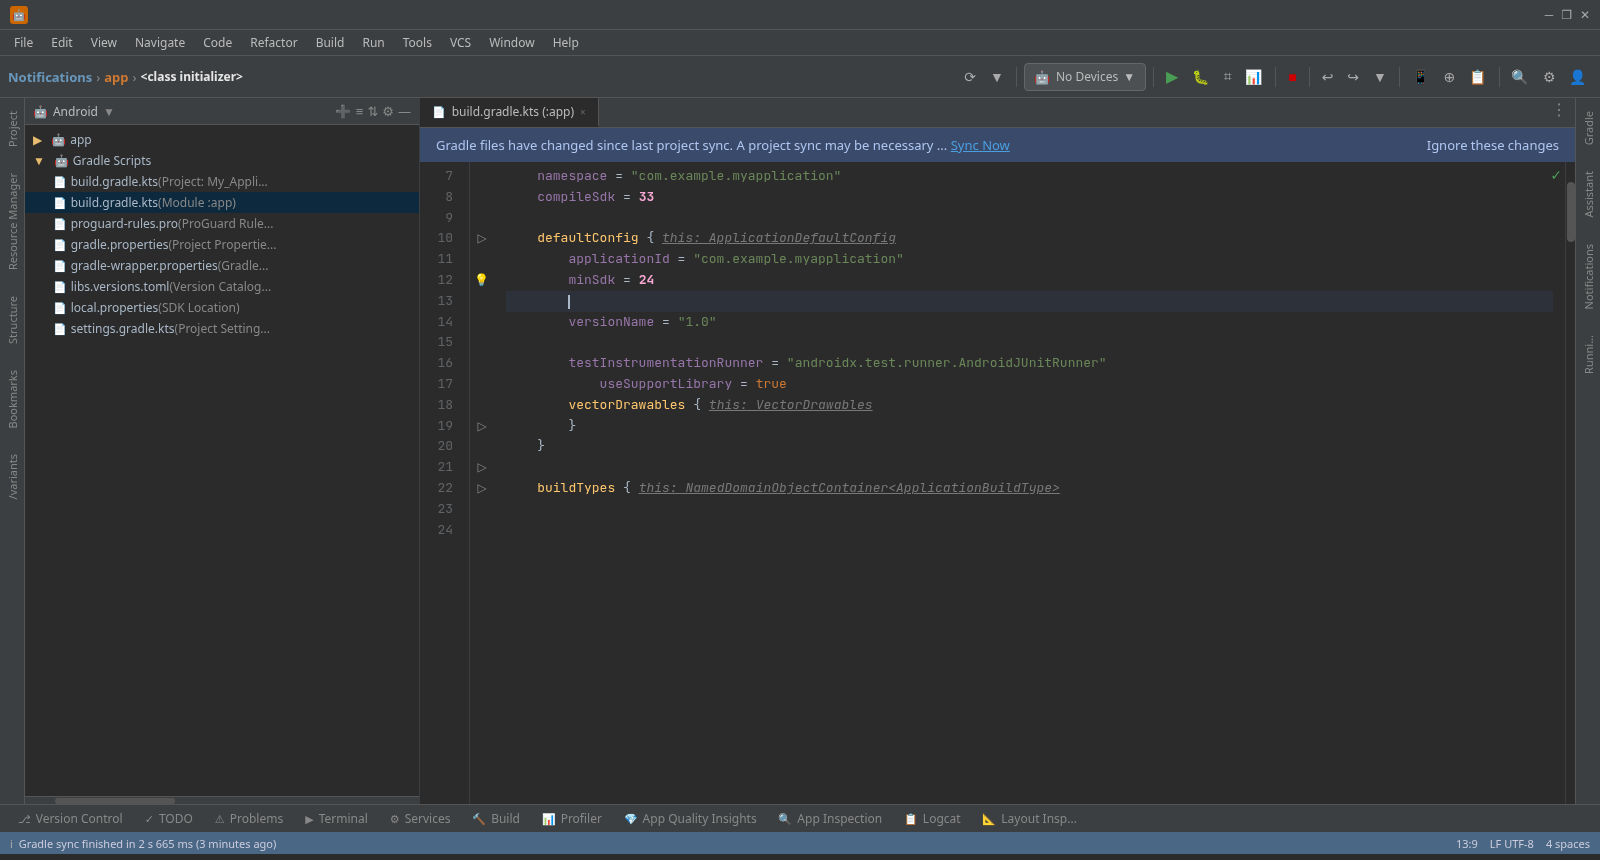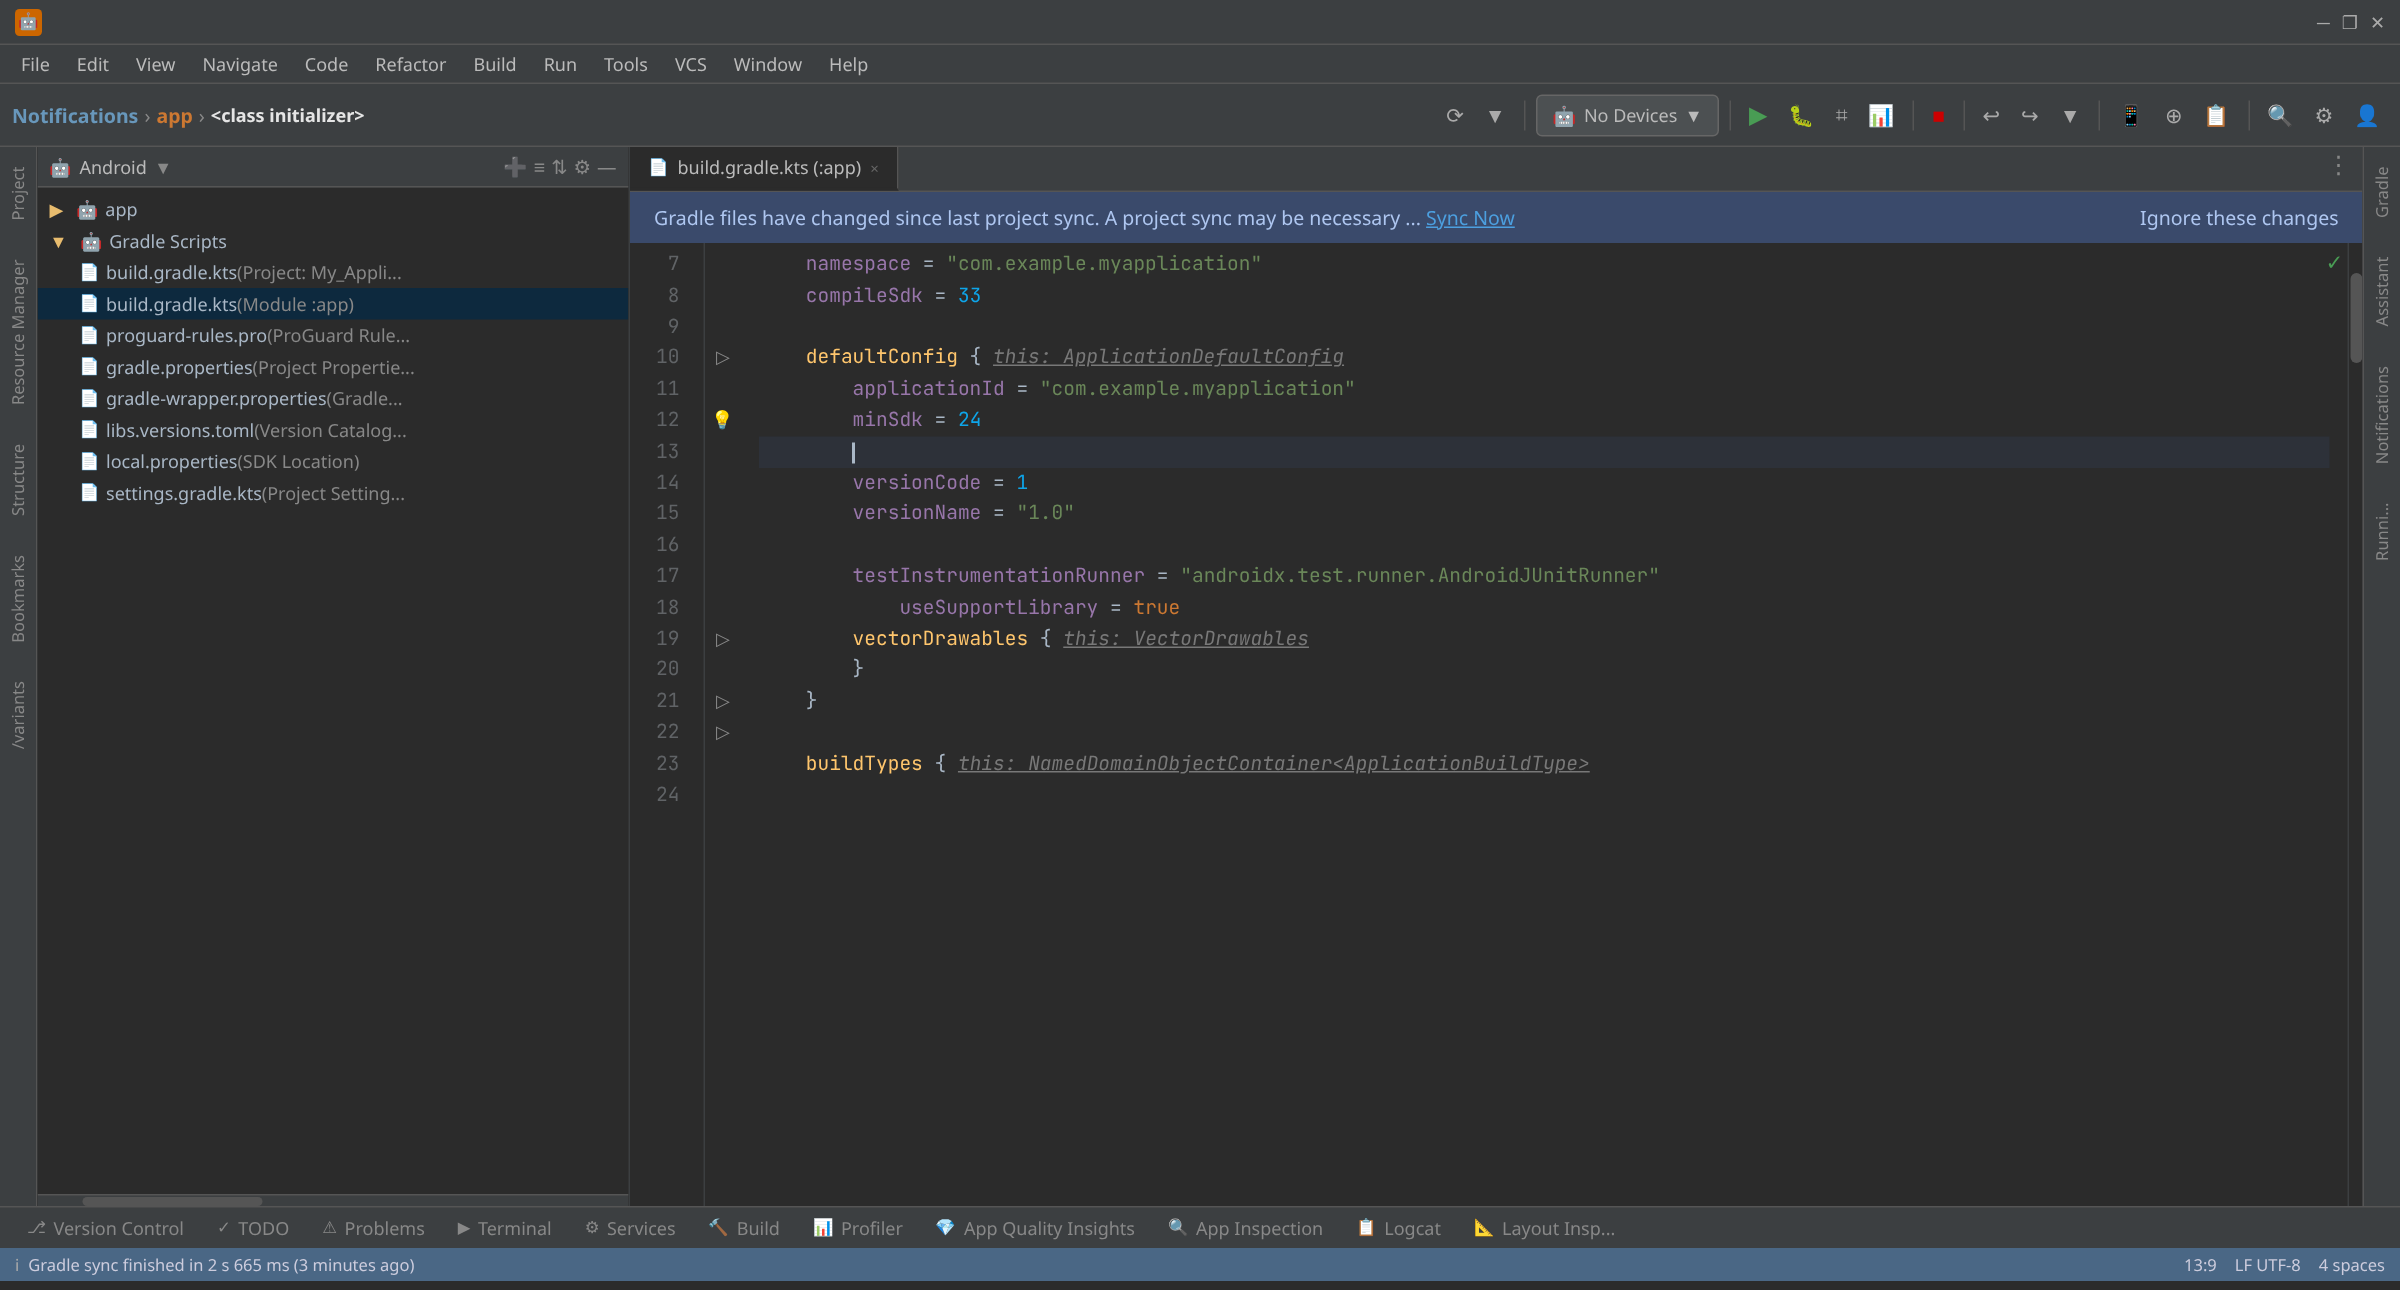--- a/index.html
+++ b/index.html
@@ -281,21 +281,21 @@
     .code-line {
       display: block;
       white-space: pre;
       position: relative;
     }
     .code-line.has-cursor { background: #2d3139; }
 
     
     .kw { color: #cc7832; }
     .str { color: #6a8759; }
-    .num { color: #0ea5e9; }
+    .num { color: #f9a8d4; font-weight: bold; }
     .fn { color: #ffc66d; }
     .prop { color: #9876aa; }
     .type { color: #a9b7c6; }
     .hint { color: #787878; font-style: italic; text-decoration: underline; }
 
     .cursor-line {
       display: inline-block;
       width: 2px;
       height: 14px;
       background: #a9b7c6;
@@ -640,21 +640,20 @@
 
         <span class="code-line">    <span class="fn">defaultConfig</span><span class="type"> { </span><span class="hint">this: ApplicationDefaultConfig</span></span>
 
         <span class="code-line">        <span class="prop">applicationId</span><span class="type"> = </span><span class="str">"com.example.myapplication"</span></span>
 
         <span class="code-line">        <span class="prop">minSdk</span><span class="type"> = </span><span class="num">24</span></span>
 
         <span class="code-line has-cursor">        <span class="cursor-line"></span></span>
 
 
-        <span class="code-line">        <span class="prop">versionCode</span><span class="type"> = </span><span class="num">1</span></span>
 
         <span class="code-line">        <span class="prop">versionName</span><span class="type"> = </span><span class="str">"1.0"</span></span>
 
         <span class="code-line"> </span>
 
         <span class="code-line">        <span class="prop">testInstrumentationRunner</span><span class="type"> = </span><span class="str">"androidx.test.runner.AndroidJUnitRunner"</span></span>
 
         <span class="code-line">            <span class="prop">useSupportLibrary</span><span class="type"> = </span><span class="kw">true</span></span>
 
         <span class="code-line">        <span class="fn">vectorDrawables</span><span class="type"> { </span><span class="hint">this: VectorDrawables</span></span>

